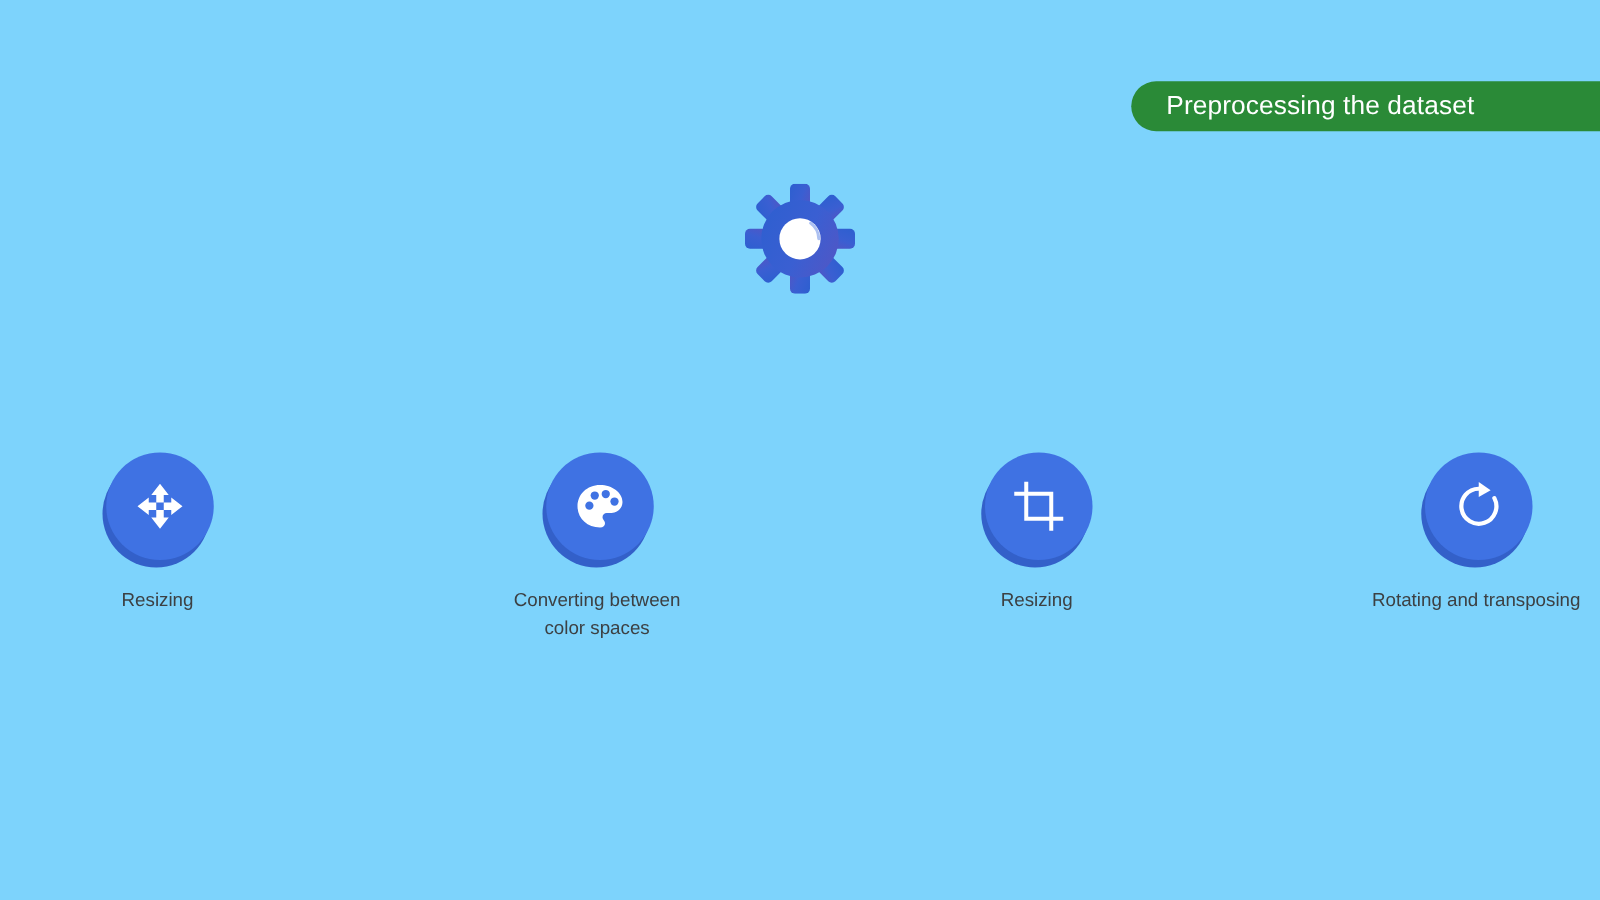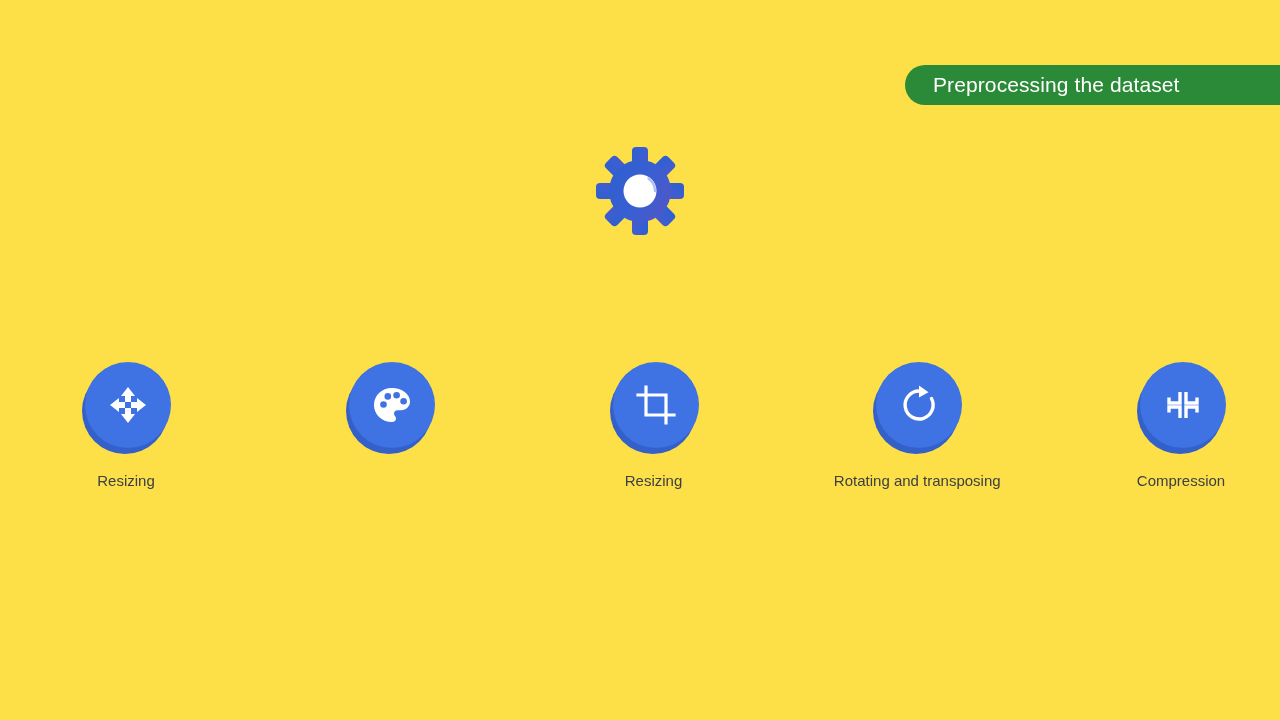--- a/index.html
+++ b/index.html
@@ -9,21 +9,21 @@
     height: 720px;
     overflow: hidden;
     background: #ffffff;
     font-family: "Liberation Sans", sans-serif;
   }
 
   #slide {
     position: relative;
     width: 1280px;
     height: 720px;
-    background: #fde047;
+    background: #7dd3fc;
   }
 
   
   .title-banner {
     position: absolute;
     left: 905px;
     top: 65px;
     width: 395px;
     height: 40px;
     background: #2a8a37;
@@ -175,20 +175,21 @@
                      C24.6 39 26 37.5 26 35.6 C26 34.6 25.6 33.8 25 33.1
                      C24.4 32.4 24 31.6 24 30.7 C24 28.8 25.5 27.3 27.4 27.3
                      L31.3 27.3 C36.1 27.3 40 23.4 40 18.6 C40 11.1 31.9 5 22 5 Z"></path>
             <circle cx="13.5" cy="21.5" r="3.3" fill="#3f72e3"></circle>
             <circle cx="17.8" cy="13.4" r="3.3" fill="#3f72e3"></circle>
             <circle cx="26.6" cy="12.2" r="3.3" fill="#3f72e3"></circle>
             <circle cx="33.6" cy="18.2" r="3.3" fill="#3f72e3"></circle>
           </svg>
         </div>
       </div>
+      <div class="step-label">Converting between color spaces</div>
     </div>
 
     <div class="step">
       <div class="circle-holder">
         <div class="circle-shadow"></div>
         <div class="circle">
           <svg viewBox="0 0 44 44" xmlns="http://www.w3.org/2000/svg">
             <g fill="none" stroke="#ffffff" stroke-width="3.2" stroke-linecap="square">
               <path d="M12 4 L12 32 L40 32"></path>
               <path d="M4 12 L32 12 L32 40"></path>
@@ -207,31 +208,15 @@
           <svg viewBox="0 0 44 44" xmlns="http://www.w3.org/2000/svg">
             <path d="M22 8 A 14 14 0 1 0 34.5 15.5" fill="none" stroke="#ffffff" stroke-width="3.4" stroke-linecap="round"></path>
             <path d="M22 2.5 L31.5 9.2 L22 14.6 Z" fill="#ffffff"></path>
           </svg>
         </div>
       </div>
       <div class="step-label">Rotating and transposing</div>
     </div>
 
 
-    <div class="step">
-      <div class="circle-holder">
-        <div class="circle-shadow"></div>
-        <div class="circle">
-          <svg viewBox="0 0 44 44" xmlns="http://www.w3.org/2000/svg">
-            <g fill="none" stroke="#ffffff" stroke-width="3.4" stroke-linecap="butt">
-              <path d="M8 14.5 L8 20 L19 20 L19 9"></path>
-              <path d="M36 14.5 L36 20 L25 20 L25 9"></path>
-              <path d="M8 29.5 L8 24 L19 24 L19 35"></path>
-              <path d="M36 29.5 L36 24 L25 24 L25 35"></path>
-            </g>
-          </svg>
-        </div>
-      </div>
-      <div class="step-label">Compression</div>
-    </div>
 
   </div>
 </div>
 
 </body></html>

